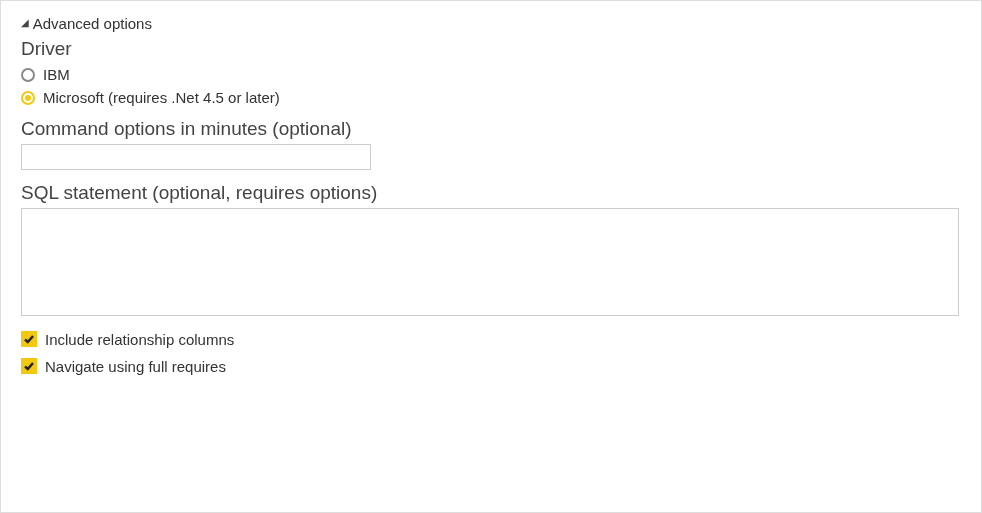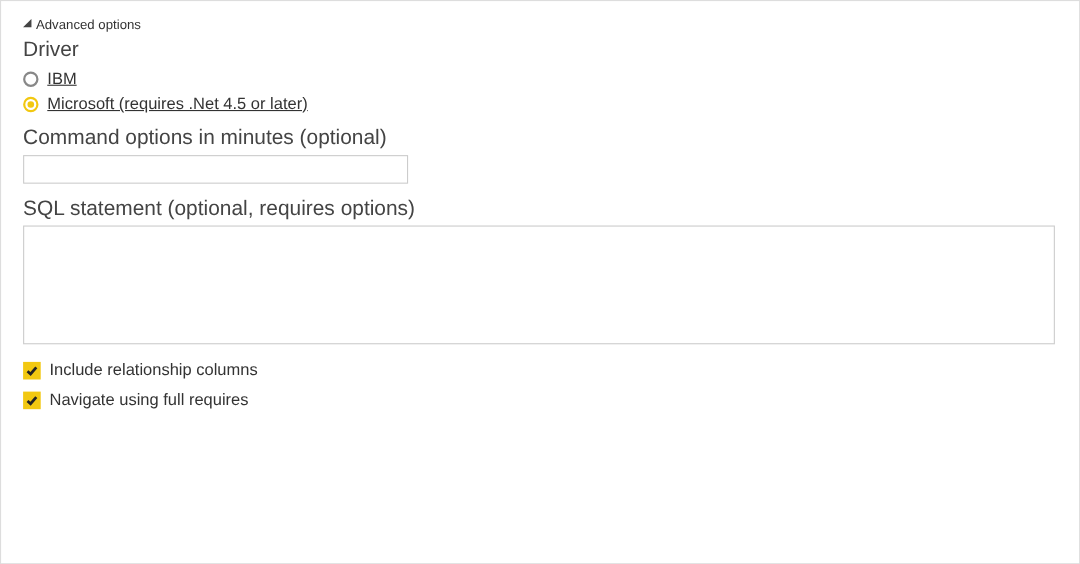--- a/index.html
+++ b/index.html
@@ -22,21 +22,21 @@
       margin-bottom: 6px;
       cursor: pointer;
     }
     .section-header .tri {
       font-size: 10px;
       color: #444;
       display: inline-block;
       transform: translateY(-1px);
     }
     .section-header .lbl {
-      font-size: 12px;
+      font-size: 15px;
       color: #333;
     }
     .field-label {
       font-size: 19px;
       color: #444;
       margin-bottom: 4px;
       display: block;
     }
     .driver-group { margin-bottom: 12px; }
     .radio-row {
@@ -63,21 +63,20 @@
       height: 6px;
       background: #f2c811;
       border-radius: 50%;
       top: 50%;
       left: 50%;
       transform: translate(-50%, -50%);
     }
     .radio-label {
       font-size: 15px;
       color: #333;
-      text-decoration: underline;
     }
     .field-block { margin-bottom: 12px; }
     .text-input {
       width: 350px;
       height: 26px;
       border: 1px solid #ccc;
       background: #fff;
       padding: 2px 6px;
       font-family: inherit;
       font-size: 14px;
@@ -87,21 +86,21 @@
       height: 108px;
       border: 1px solid #ccc;
       background: #fff;
       padding: 4px 6px;
       font-family: inherit;
       font-size: 14px;
       resize: none;
     }
     .checkbox-row {
       display: flex;
-      align-items: flex-end;
+      align-items: flex-start;
       gap: 8px;
       margin-top: 10px;
     }
     .checkbox {
       width: 16px;
       height: 16px;
       background: #f2c811;
       flex: 0 0 16px;
       display: flex;
       align-items: center;

